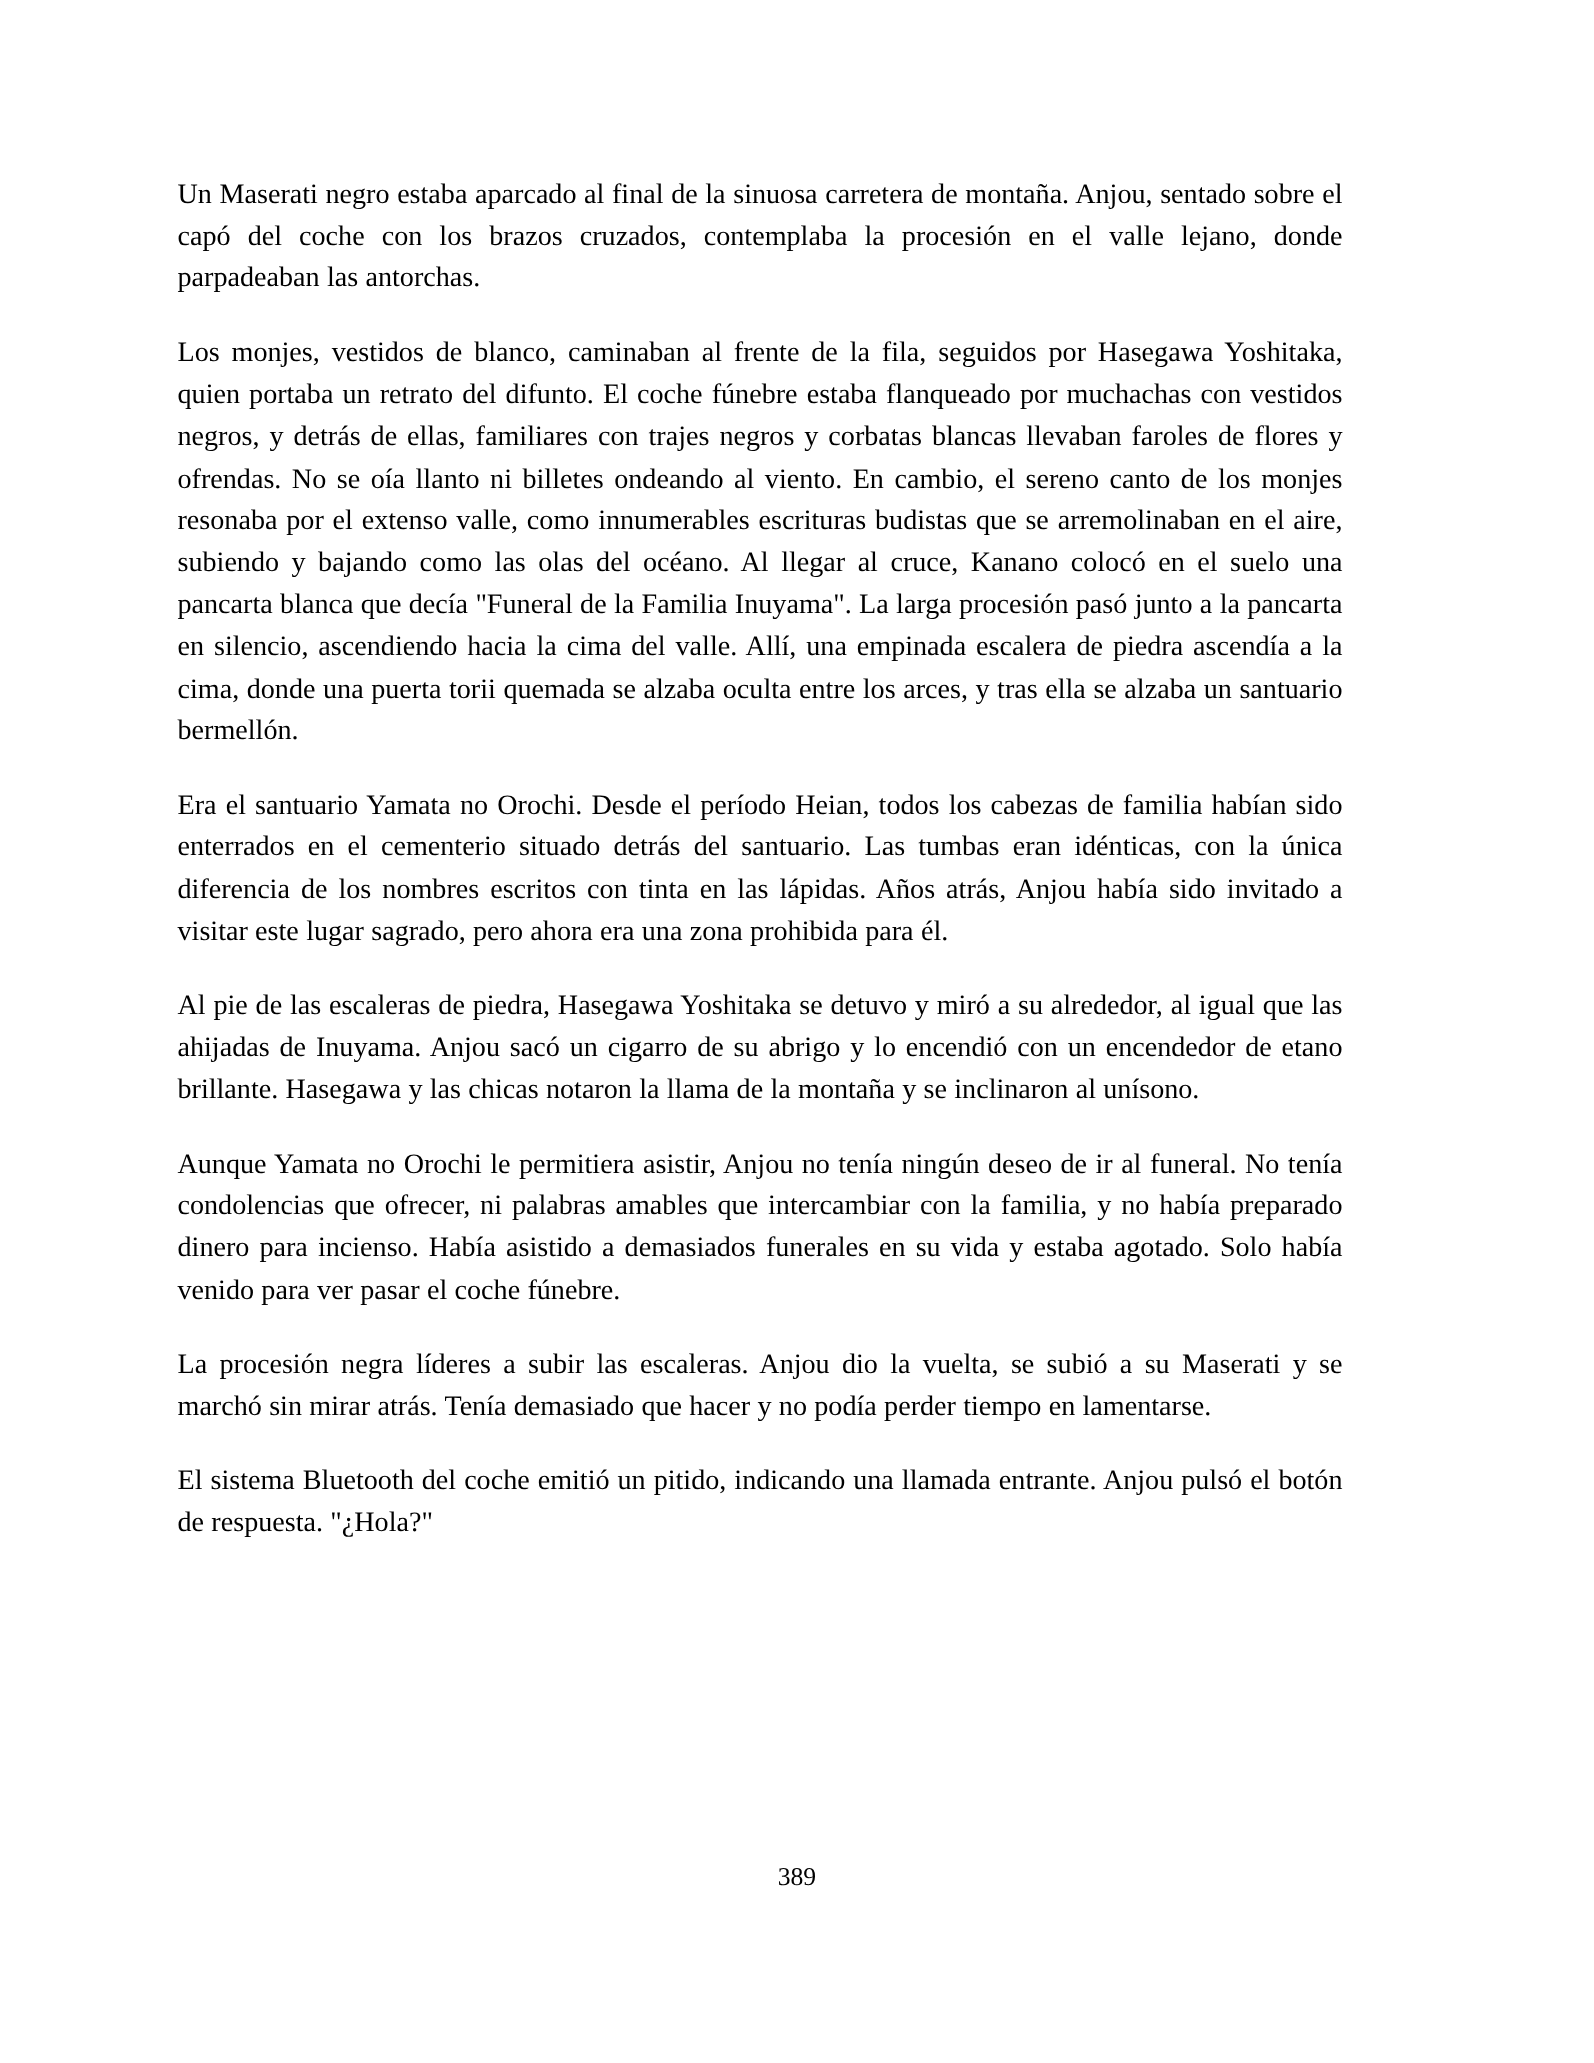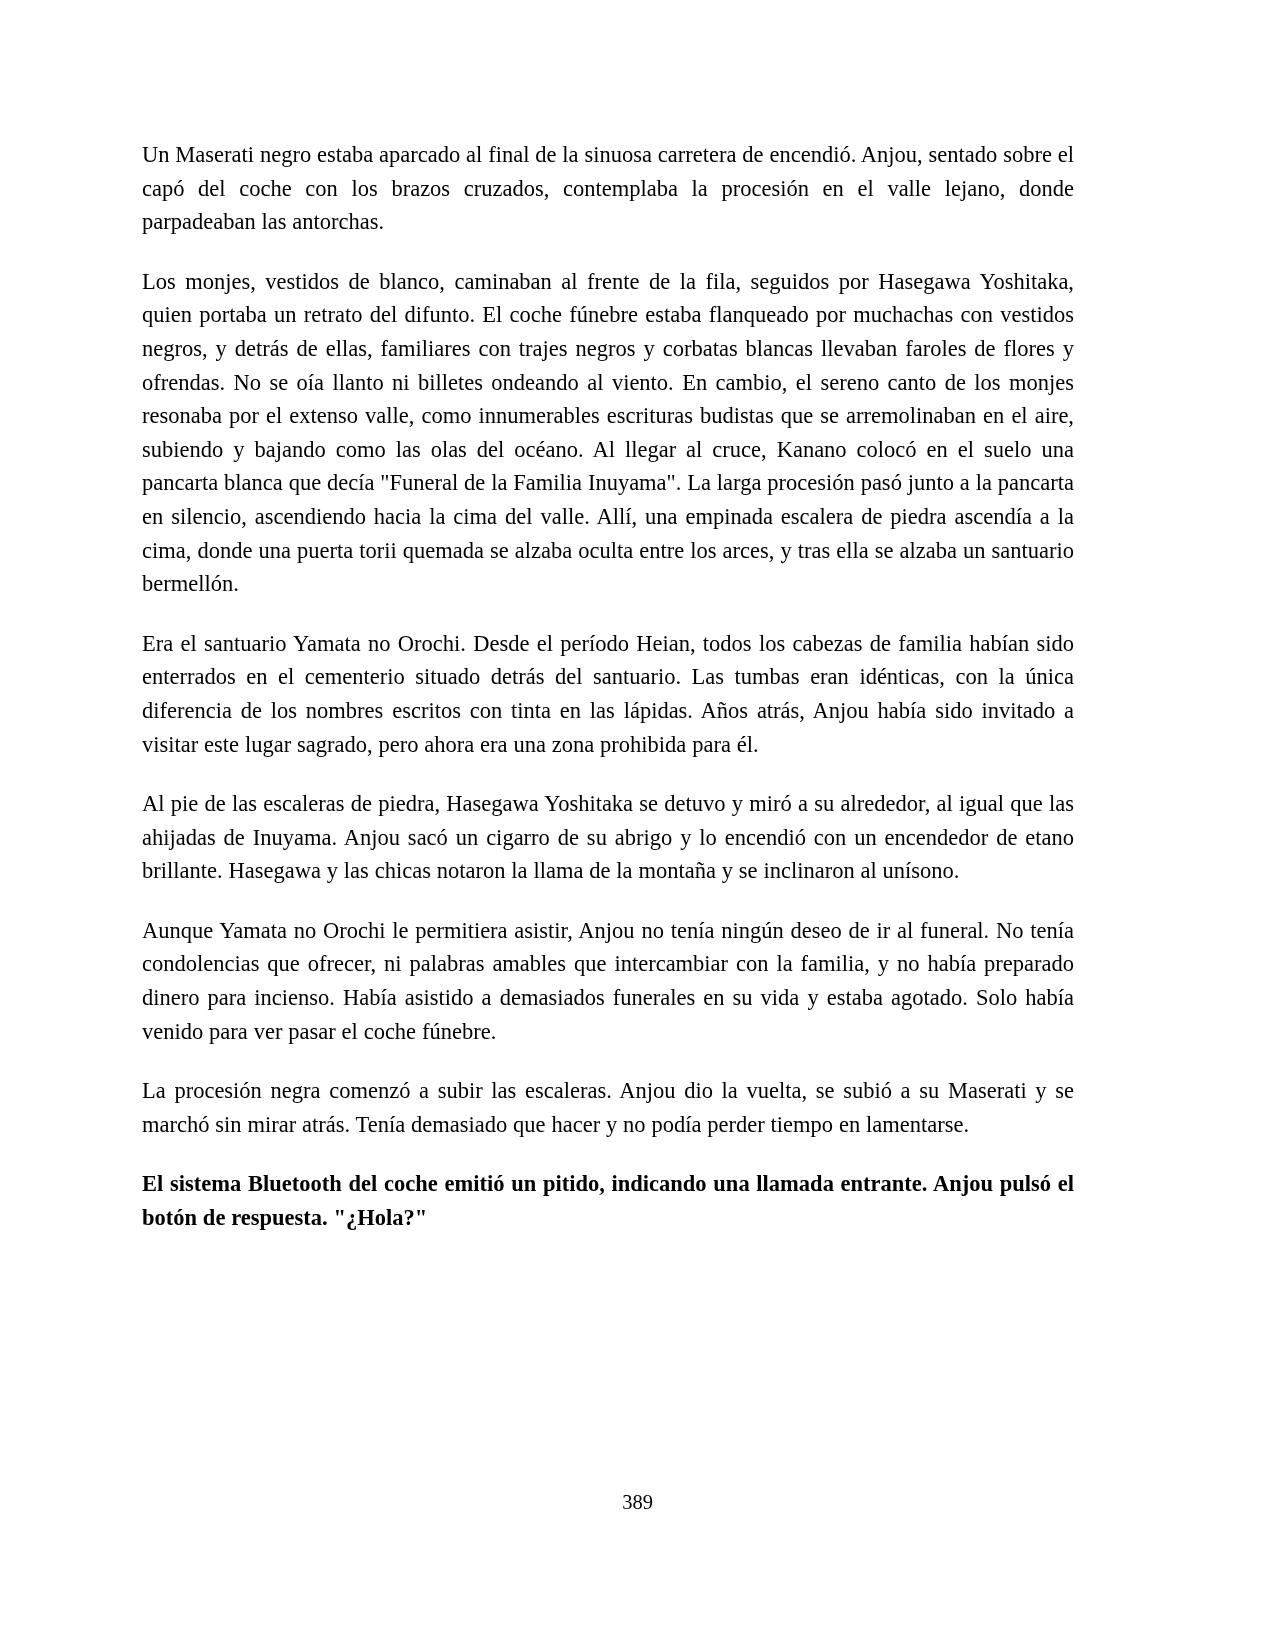--- a/index.html
+++ b/index.html
@@ -31,40 +31,39 @@
     line-height: 33.6px;
     text-align: justify;
     text-justify: inter-word;
     margin: 0 0 26px 0;
     hyphens: none;
     word-spacing: 0.01em;
     -webkit-font-smoothing: antialiased;
   }
   .para:last-of-type {
     margin-bottom: 0;
-    font-weight: bold;
   }
   .page-number {
     position: absolute;
     left: 0;
     right: 0;
     top: 1490px;
     text-align: center;
     font-size: 20.5px;
     line-height: 24px;
     font-family: "Liberation Serif", "DejaVu Serif", serif;
   }
 </style>
 </head>
 <body>
 
 <div class="page">
   <div class="content">
-    <p class="para">Un Maserati negro estaba aparcado al final de la sinuosa carretera de encendió. Anjou, sentado sobre el capó del coche con los brazos cruzados, contemplaba la procesión en el valle lejano, donde parpadeaban las antorchas.</p>
+    <p class="para">Un Maserati negro estaba aparcado al final de la sinuosa carretera de montaña. Anjou, sentado sobre el capó del coche con los brazos cruzados, contemplaba la procesión en el valle lejano, donde parpadeaban las antorchas.</p>
     <p class="para">Los monjes, vestidos de blanco, caminaban al frente de la fila, seguidos por Hasegawa Yoshitaka, quien portaba un retrato del difunto. El coche fúnebre estaba flanqueado por muchachas con vestidos negros, y detrás de ellas, familiares con trajes negros y corbatas blancas llevaban faroles de flores y ofrendas. No se oía llanto ni billetes ondeando al viento. En cambio, el sereno canto de los monjes resonaba por el extenso valle, como innumerables escrituras budistas que se arremolinaban en el aire, subiendo y bajando como las olas del océano. Al llegar al cruce, Kanano colocó en el suelo una pancarta blanca que decía "Funeral de la Familia Inuyama". La larga procesión pasó junto a la pancarta en silencio, ascendiendo hacia la cima del valle. Allí, una empinada escalera de piedra ascendía a la cima, donde una puerta torii quemada se alzaba oculta entre los arces, y tras ella se alzaba un santuario bermellón.</p>
     <p class="para">Era el santuario Yamata no Orochi. Desde el período Heian, todos los cabezas de familia habían sido enterrados en el cementerio situado detrás del santuario. Las tumbas eran idénticas, con la única diferencia de los nombres escritos con tinta en las lápidas. Años atrás, Anjou había sido invitado a visitar este lugar sagrado, pero ahora era una zona prohibida para él.</p>
     <p class="para">Al pie de las escaleras de piedra, Hasegawa Yoshitaka se detuvo y miró a su alrededor, al igual que las ahijadas de Inuyama. Anjou sacó un cigarro de su abrigo y lo encendió con un encendedor de etano brillante. Hasegawa y las chicas notaron la llama de la montaña y se inclinaron al unísono.</p>
     <p class="para">Aunque Yamata no Orochi le permitiera asistir, Anjou no tenía ningún deseo de ir al funeral. No tenía condolencias que ofrecer, ni palabras amables que intercambiar con la familia, y no había preparado dinero para incienso. Había asistido a demasiados funerales en su vida y estaba agotado. Solo había venido para ver pasar el coche fúnebre.</p>
-    <p class="para">La procesión negra comenzó a subir las escaleras. Anjou dio la vuelta, se subió a su Maserati y se marchó sin mirar atrás. Tenía demasiado que hacer y no podía perder tiempo en lamentarse.</p>
+    <p class="para">La procesión negra líderes a subir las escaleras. Anjou dio la vuelta, se subió a su Maserati y se marchó sin mirar atrás. Tenía demasiado que hacer y no podía perder tiempo en lamentarse.</p>
     <p class="para">El sistema Bluetooth del coche emitió un pitido, indicando una llamada entrante. Anjou pulsó el botón de respuesta. "¿Hola?"</p>
   </div>
   <div class="page-number">389</div>
 </div>
 
 </body></html>

